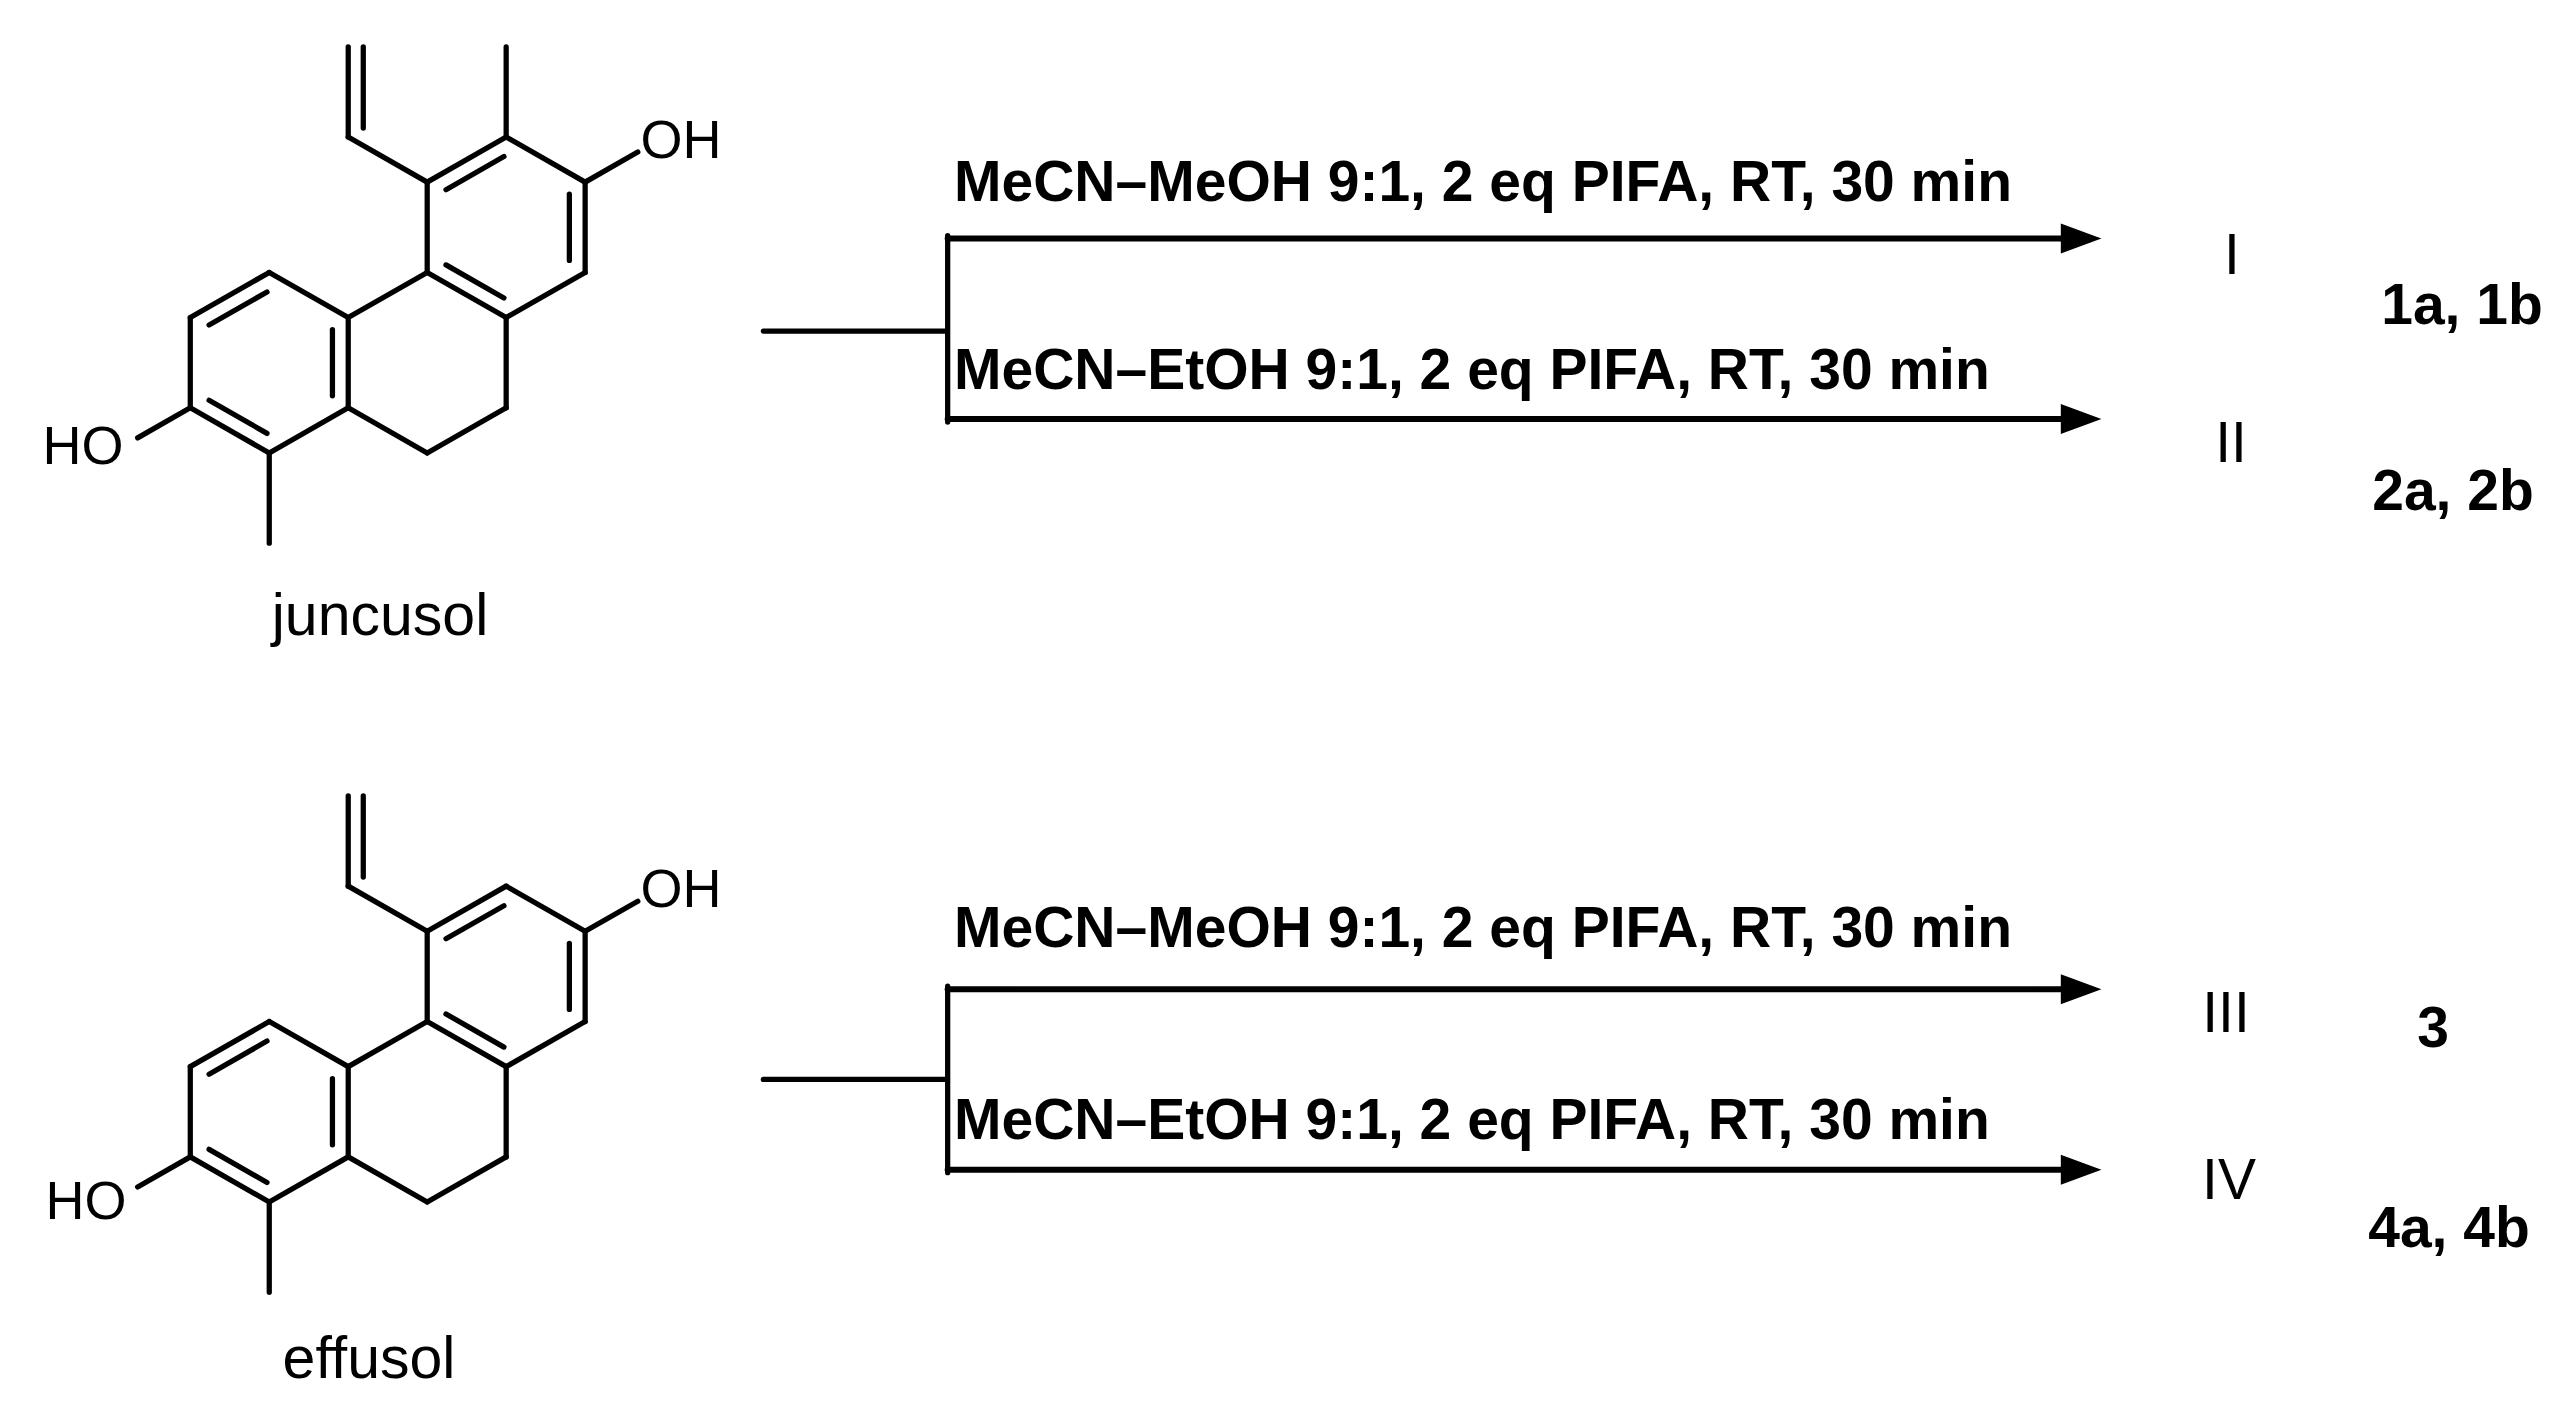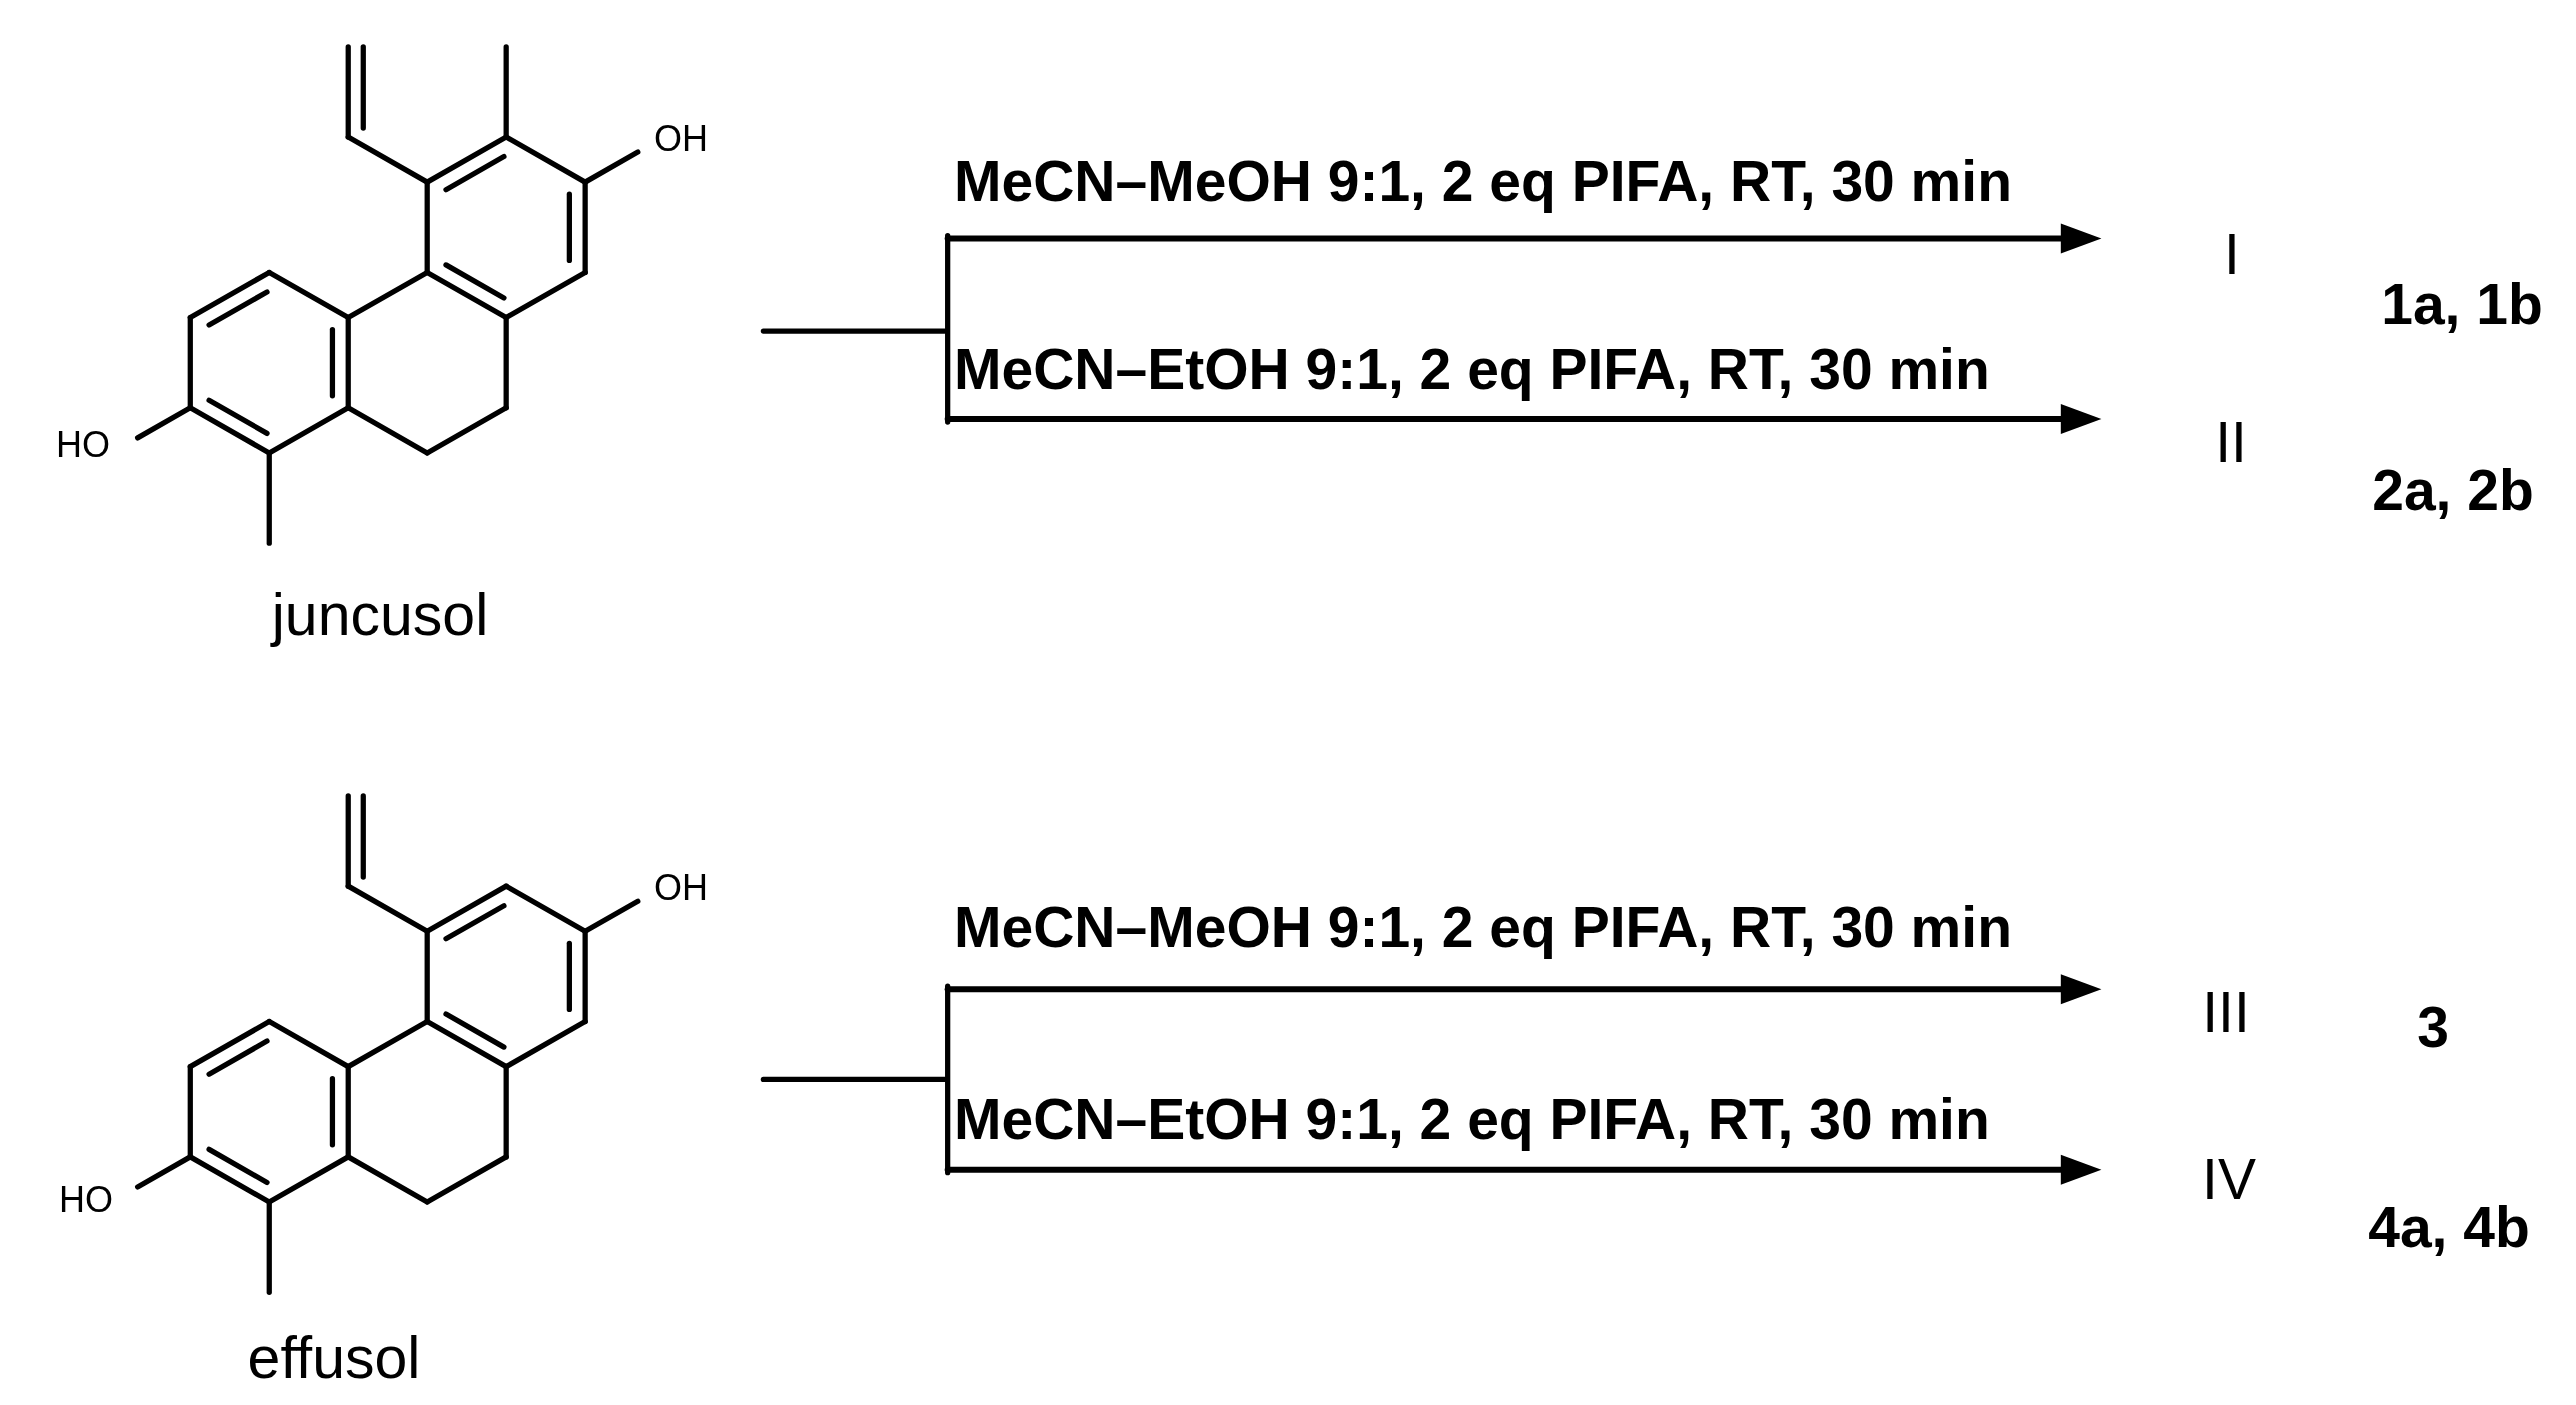--- a/index.html
+++ b/index.html
@@ -12,21 +12,21 @@
   }
   .page { position:absolute; left:0; top:0; width:2576px; height:1406px; }
   #artwork { position:absolute; left:0; top:0; }
   .t {
     position:absolute;
     transform:translate(-50%,-50%);
     color:#000;
     white-space:nowrap;
     line-height:1;
   }
-  .atom    { font-size:36px; }
+  .atom    { font-size:54px; }
   .molname { font-size:59px; }
   .cond    { font-size:57px; transform:translate(0,-50%);font-weight:bold; }
   .step    { font-size:57px; }
   .prod    { font-size:57px; font-weight:bold;margin-top:48px; }
 </style>
 </head>
 <body>
 
 <div class="page">
 
@@ -101,21 +101,21 @@
       <line x1="1260" y1="1555" x2="2746" y2="1555" stroke="#000000" stroke-width="8" stroke-linecap="round"></line>
       <polygon points="2794,1555 2740,1535 2740,1575" fill="#000000"></polygon>
     </svg>
 
   <div class="t atom" style="left:681px; top:139px;">OH</div>
   <div class="t atom" style="left:83px; top:445px;">HO</div>
   <div class="t molname" style="left:380px; top:615px;text-align:center;">juncusol</div>
 
   <div class="t atom" style="left:681px; top:888px;">OH</div>
   <div class="t atom" style="left:86px; top:1200px;">HO</div>
-  <div class="t molname" style="left:334px; top:1358px;text-align:right;">effusol</div>
+  <div class="t molname" style="left:369px; top:1358px;text-align:right;">effusol</div>
 
   <div class="t cond" style="left:954px; top:181px;">MeCN–MeOH 9:1, 2 eq PIFA, RT, 30 min</div>
   <div class="t step" style="left:2232px; top:254px;">I</div>
   <div class="t prod" style="left:2462px; top:256px;">1a, 1b</div>
 
   <div class="t cond" style="left:954px; top:369px;">MeCN–EtOH 9:1, 2 eq PIFA, RT, 30 min</div>
   <div class="t step" style="left:2231px; top:442px;">II</div>
   <div class="t prod" style="left:2453px; top:442px;text-align:right;">2a, 2b</div>
 
   <div class="t cond" style="left:954px; top:927px;">MeCN–MeOH 9:1, 2 eq PIFA, RT, 30 min</div>

